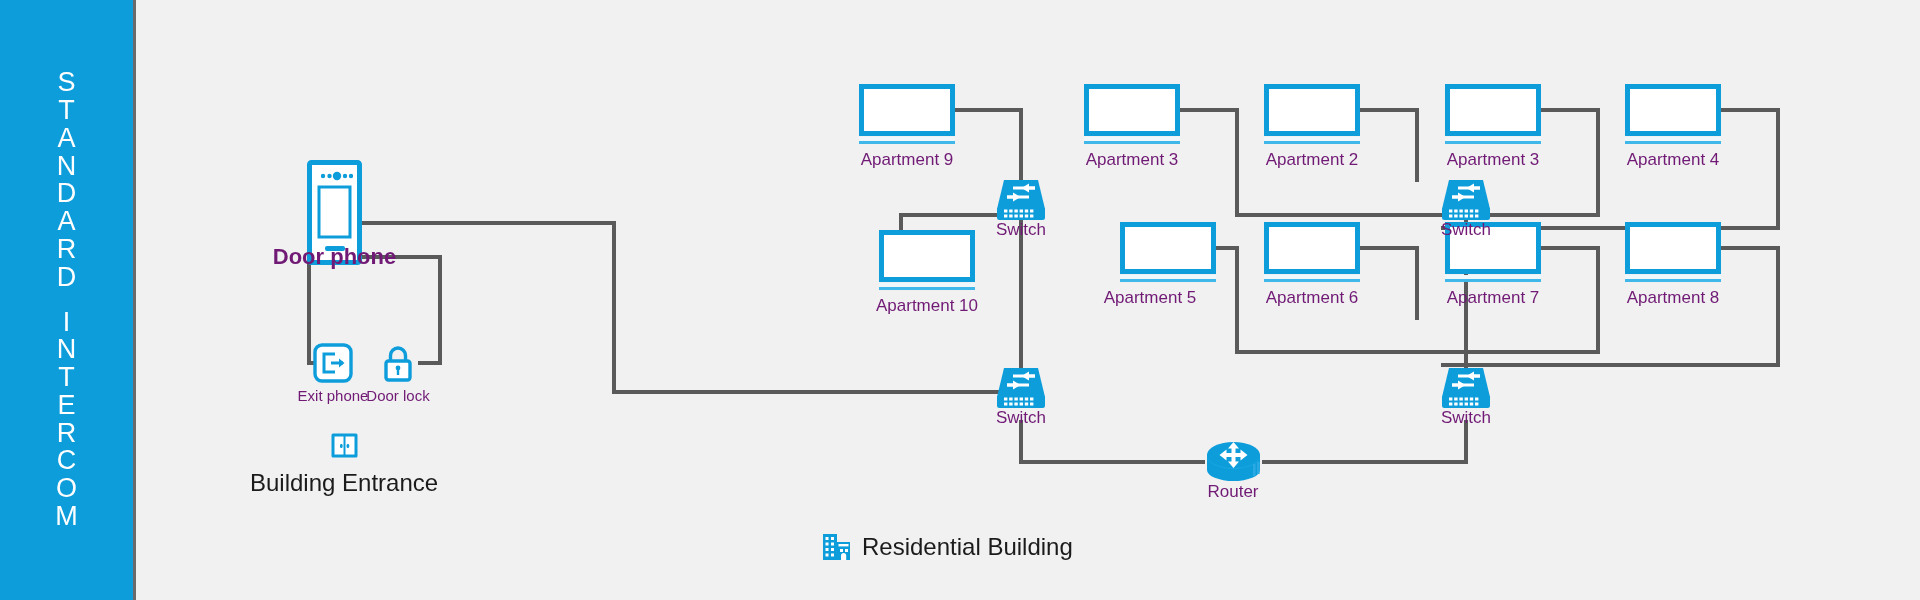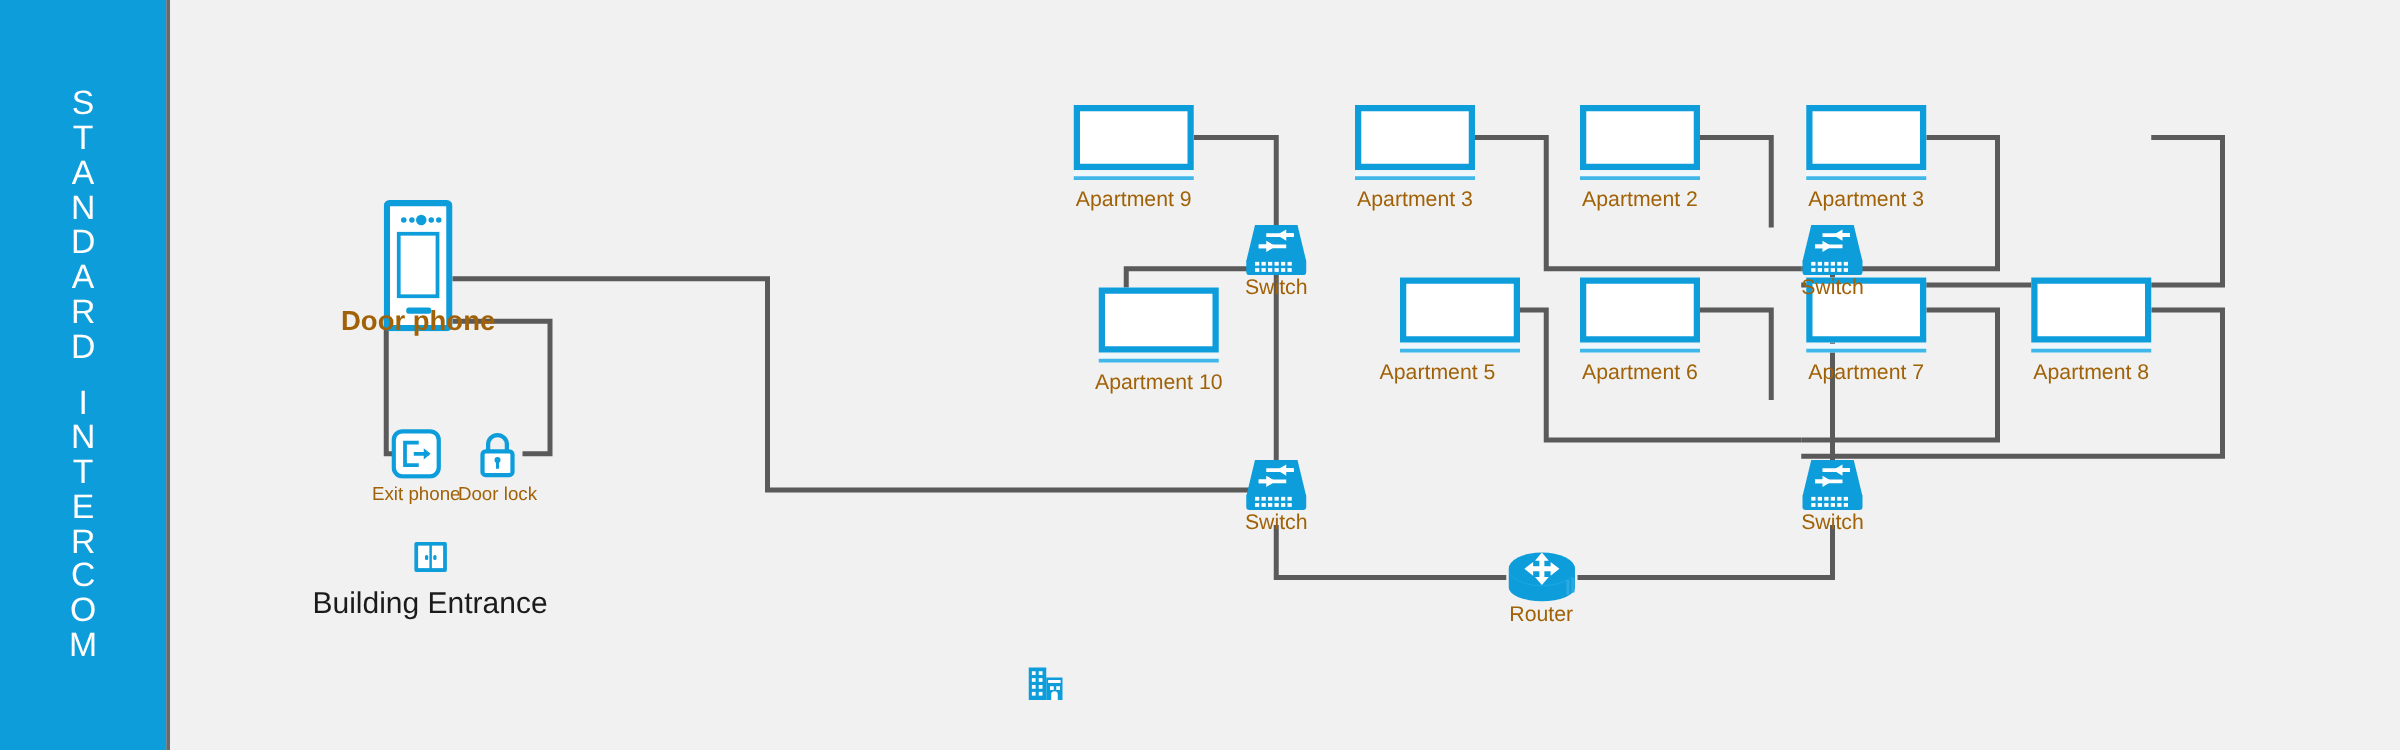--- a/index.html
+++ b/index.html
@@ -73,21 +73,21 @@
     pointer-events: none;
   }
 
   
   .node {
     position: absolute;
   }
   .caption {
     position: absolute;
     text-align: center;
-    color: #a16207;
+    color: #701a75;
     font-size: 17px;
     white-space: nowrap;
     left: 50%;
     transform: translateX(-50%);
   }
 
   
   .apt {
     width: 96px;
   }
@@ -288,20 +288,25 @@
     <div class="base"></div>
     <div class="caption">Apartment 2</div>
   </div>
 
   <div class="node apt" style="left:1445px; top:84px;border-radius:26px;">
     <div class="screen"></div>
     <div class="base"></div>
     <div class="caption">Apartment 3</div>
   </div>
 
+  <div class="node apt" style="left:1625px; top:84px;">
+    <div class="screen"></div>
+    <div class="base"></div>
+    <div class="caption">Apartment 4</div>
+  </div>
 
   <div class="node apt" style="left:859px; top:230px;margin-left:20px;">
     <div class="screen"></div>
     <div class="base"></div>
     <div class="caption">Apartment 10</div>
   </div>
 
   <div class="node apt" style="left:1084px; top:222px;padding-left:36px;">
     <div class="screen"></div>
     <div class="base"></div>
@@ -456,15 +461,16 @@
             <rect x="9" y="16" width="3" height="3"></rect>
           <rect x="3.5" y="21.5" width="3" height="3"></rect>
             <rect x="9" y="21.5" width="3" height="3"></rect>
           <rect x="16.5" y="12" width="10" height="2.4"></rect>
           <rect x="18" y="17" width="3" height="3"></rect>
             <rect x="23" y="17" width="3" height="3"></rect>
         </g>
         <path d="M 19 28 L 19 23.5 A 2.6 2.6 0 0 1 24.2 23.5 L 24.2 28 Z" fill="#ffffff"></path>
       </svg>
     </span>
+    <span class="zl-text">Residential Building</span>
   </div>
 
 </div>
 
 </body></html>

